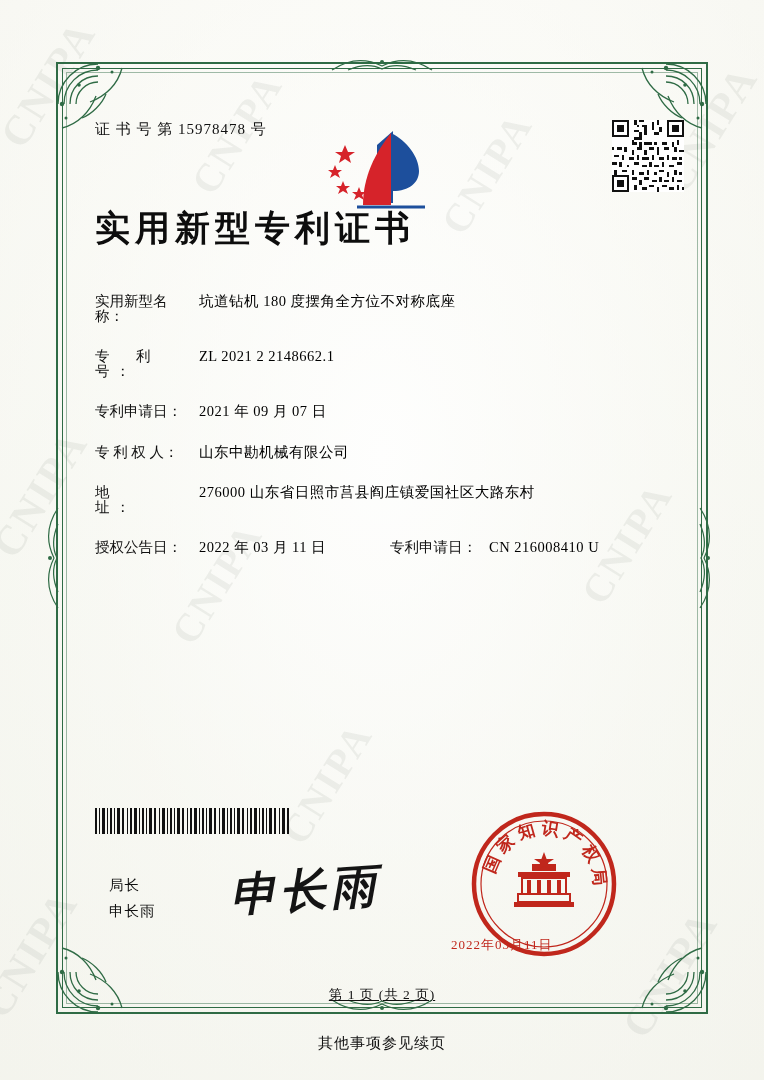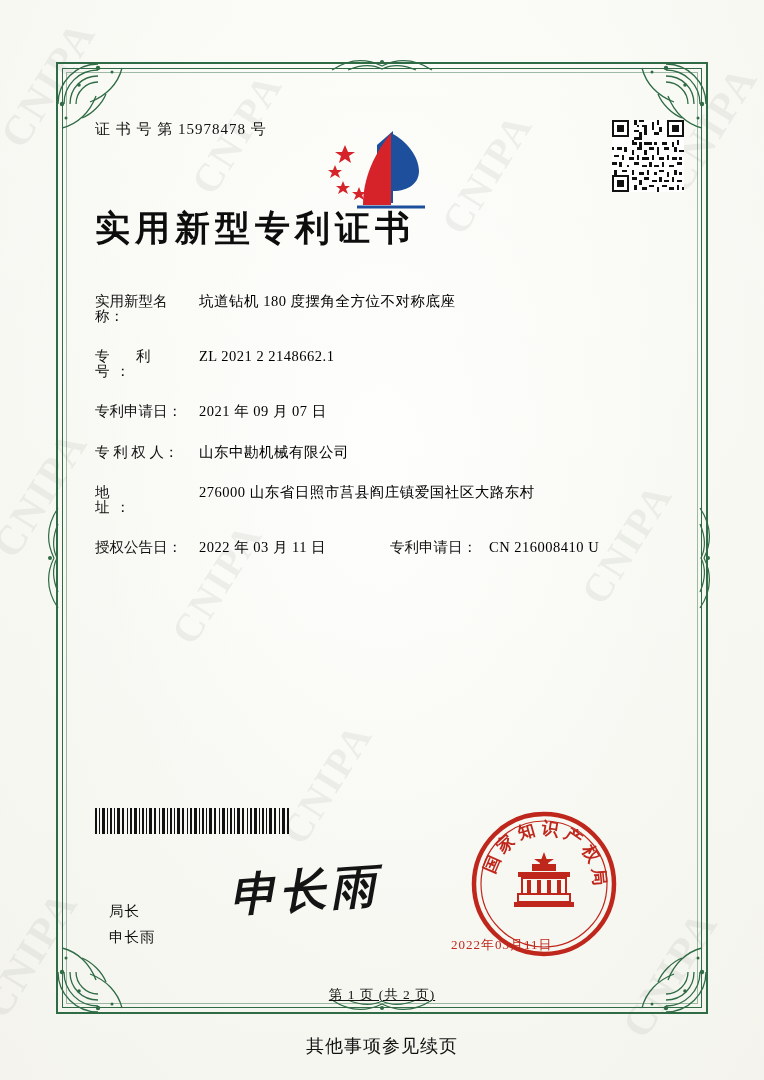--- a/index.html
+++ b/index.html
@@ -174,21 +174,20 @@
     width: 196px; height: 26px;
   }
 
   .sign-block {
     position: absolute;
     left: 14px; top: 752px;
     font-size: 14.5px;
     line-height: 1.8;
     letter-spacing: 1px;
     color: #111;
-    margin-top: 26px;
   }
   .signature-script {
     position: absolute;
     left: 135px; top: 740px;
     font-family: "DejaVu Serif", serif;
     font-size: 46px;
     font-style: italic;
     font-weight: bold;
     color: #141414;
     letter-spacing: 4px;
@@ -220,21 +219,21 @@
     letter-spacing: 1px;
     color: #111;
     text-decoration: underline;
   }
 
   .footer-note {
     position: absolute;
     left: 0; top: 1034px;
     width: 764px;
     text-align: center;
-    font-size: 18px;
+    font-size: 15px;
     letter-spacing: 1px;
     color: #111;
   }
 </style>
 </head>
 <body>
 
 <div class="page">
   <div class="paper-tint"></div>
 

